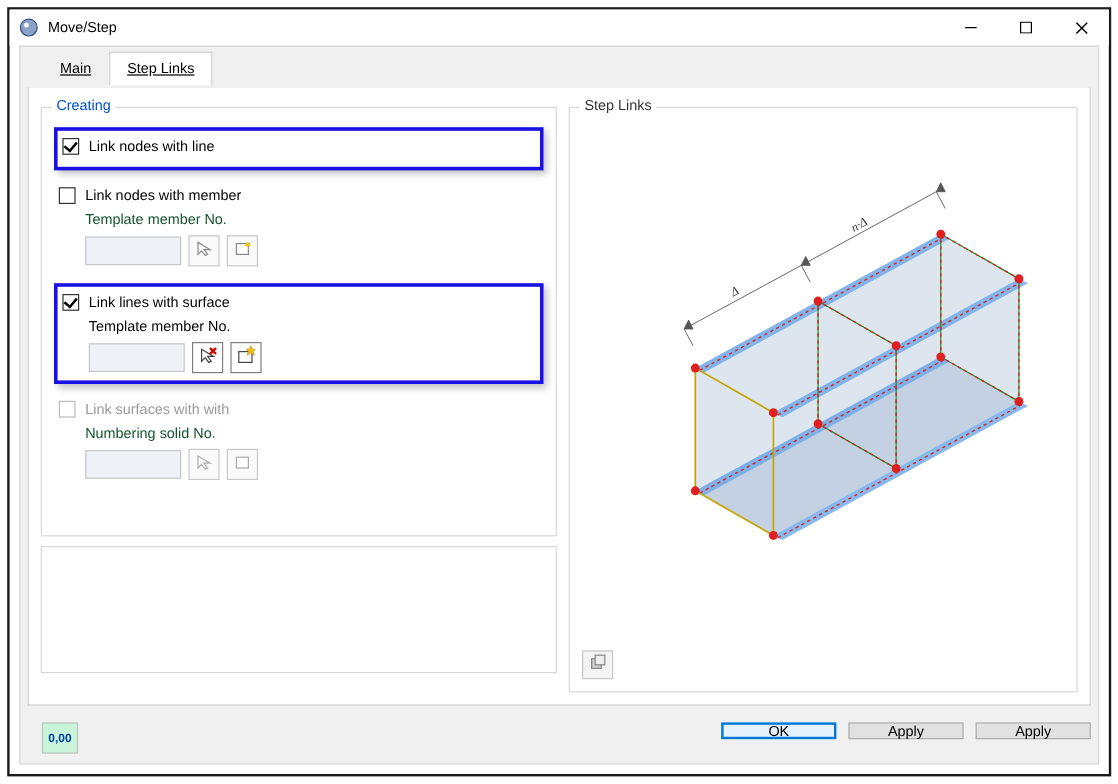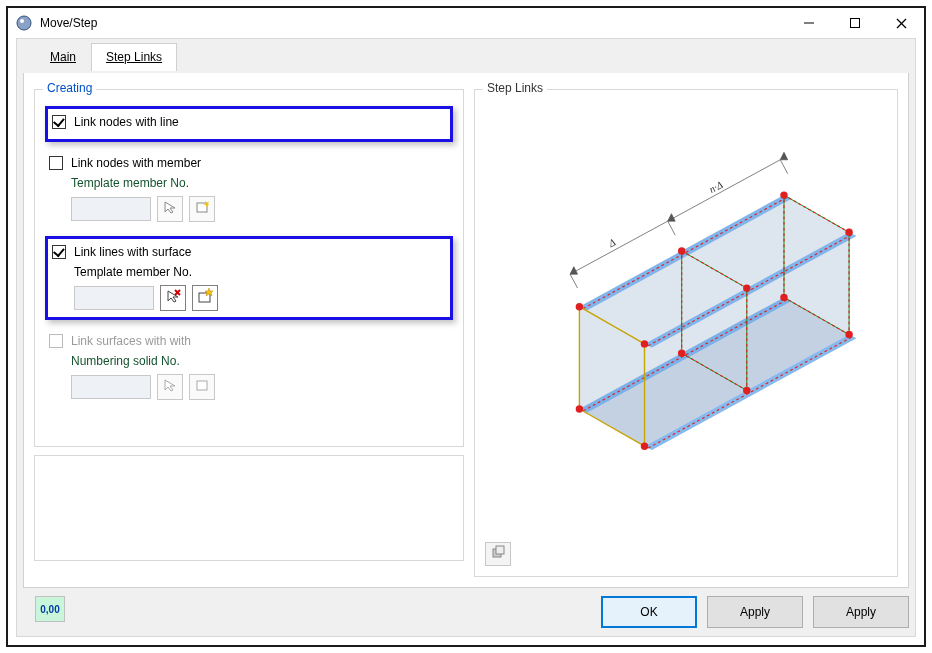--- a/index.html
+++ b/index.html
@@ -39,21 +39,21 @@
   .sub-label.enabled { color: #000; }
   .input-row { display: flex; align-items: center; gap: 6px; margin-left: 24px; }
   .num-input { width: 80px; height: 24px; border: 1px solid #c8c8c8; background: #eef1f6; }
   .icon-btn { width: 26px; height: 26px; border: 1px solid #c8c8c8; background: #fafafa; display: flex; align-items: center; justify-content: center; position: relative; }
   .icon-btn.active { background: #fff; border-color: #808080; }
   .preview-svg { position: absolute; top: 40px; left: 30px; right: 20px; bottom: 60px; }
   .preview-footer { position: absolute; left: 10px; bottom: 10px; width: 26px; height: 24px; border: 1px solid #c8c8c8; background: #f4f4f4; display:flex; align-items:center; justify-content:center; }
   .button-row { position: absolute; left: 18px; right: 6px; bottom: 8px; display: flex; }
   .decimal-btn { width: 30px; height: 26px; border: 1px solid #c0c0c0; background: #c9f5db; font-size: 10px; font-weight: bold; color: #0040a0; display: flex; align-items: center; justify-content: center; }
   .spacer { flex: 1; }
-  .dlg-btn { width: 96px; height: 32px; border: 1px solid #adadad; background: #e1e1e1; font-size: 12px; margin-left: 10px; display: flex; align-items: center; justify-content: center; }
+  .dlg-btn { width: 96px; height: 14px; border: 1px solid #adadad; background: #e1e1e1; font-size: 12px; margin-left: 10px; display: flex; align-items: center; justify-content: center; }
   .dlg-btn.primary { border: 2px solid #0078d7; background: #e5f1fb; }
 </style>
 </head>
 <body>
 
 <div class="outer-border">
 
   <div class="titlebar">
     <span class="app-icon">
       <svg width="16" height="16" viewBox="0 0 16 16">

